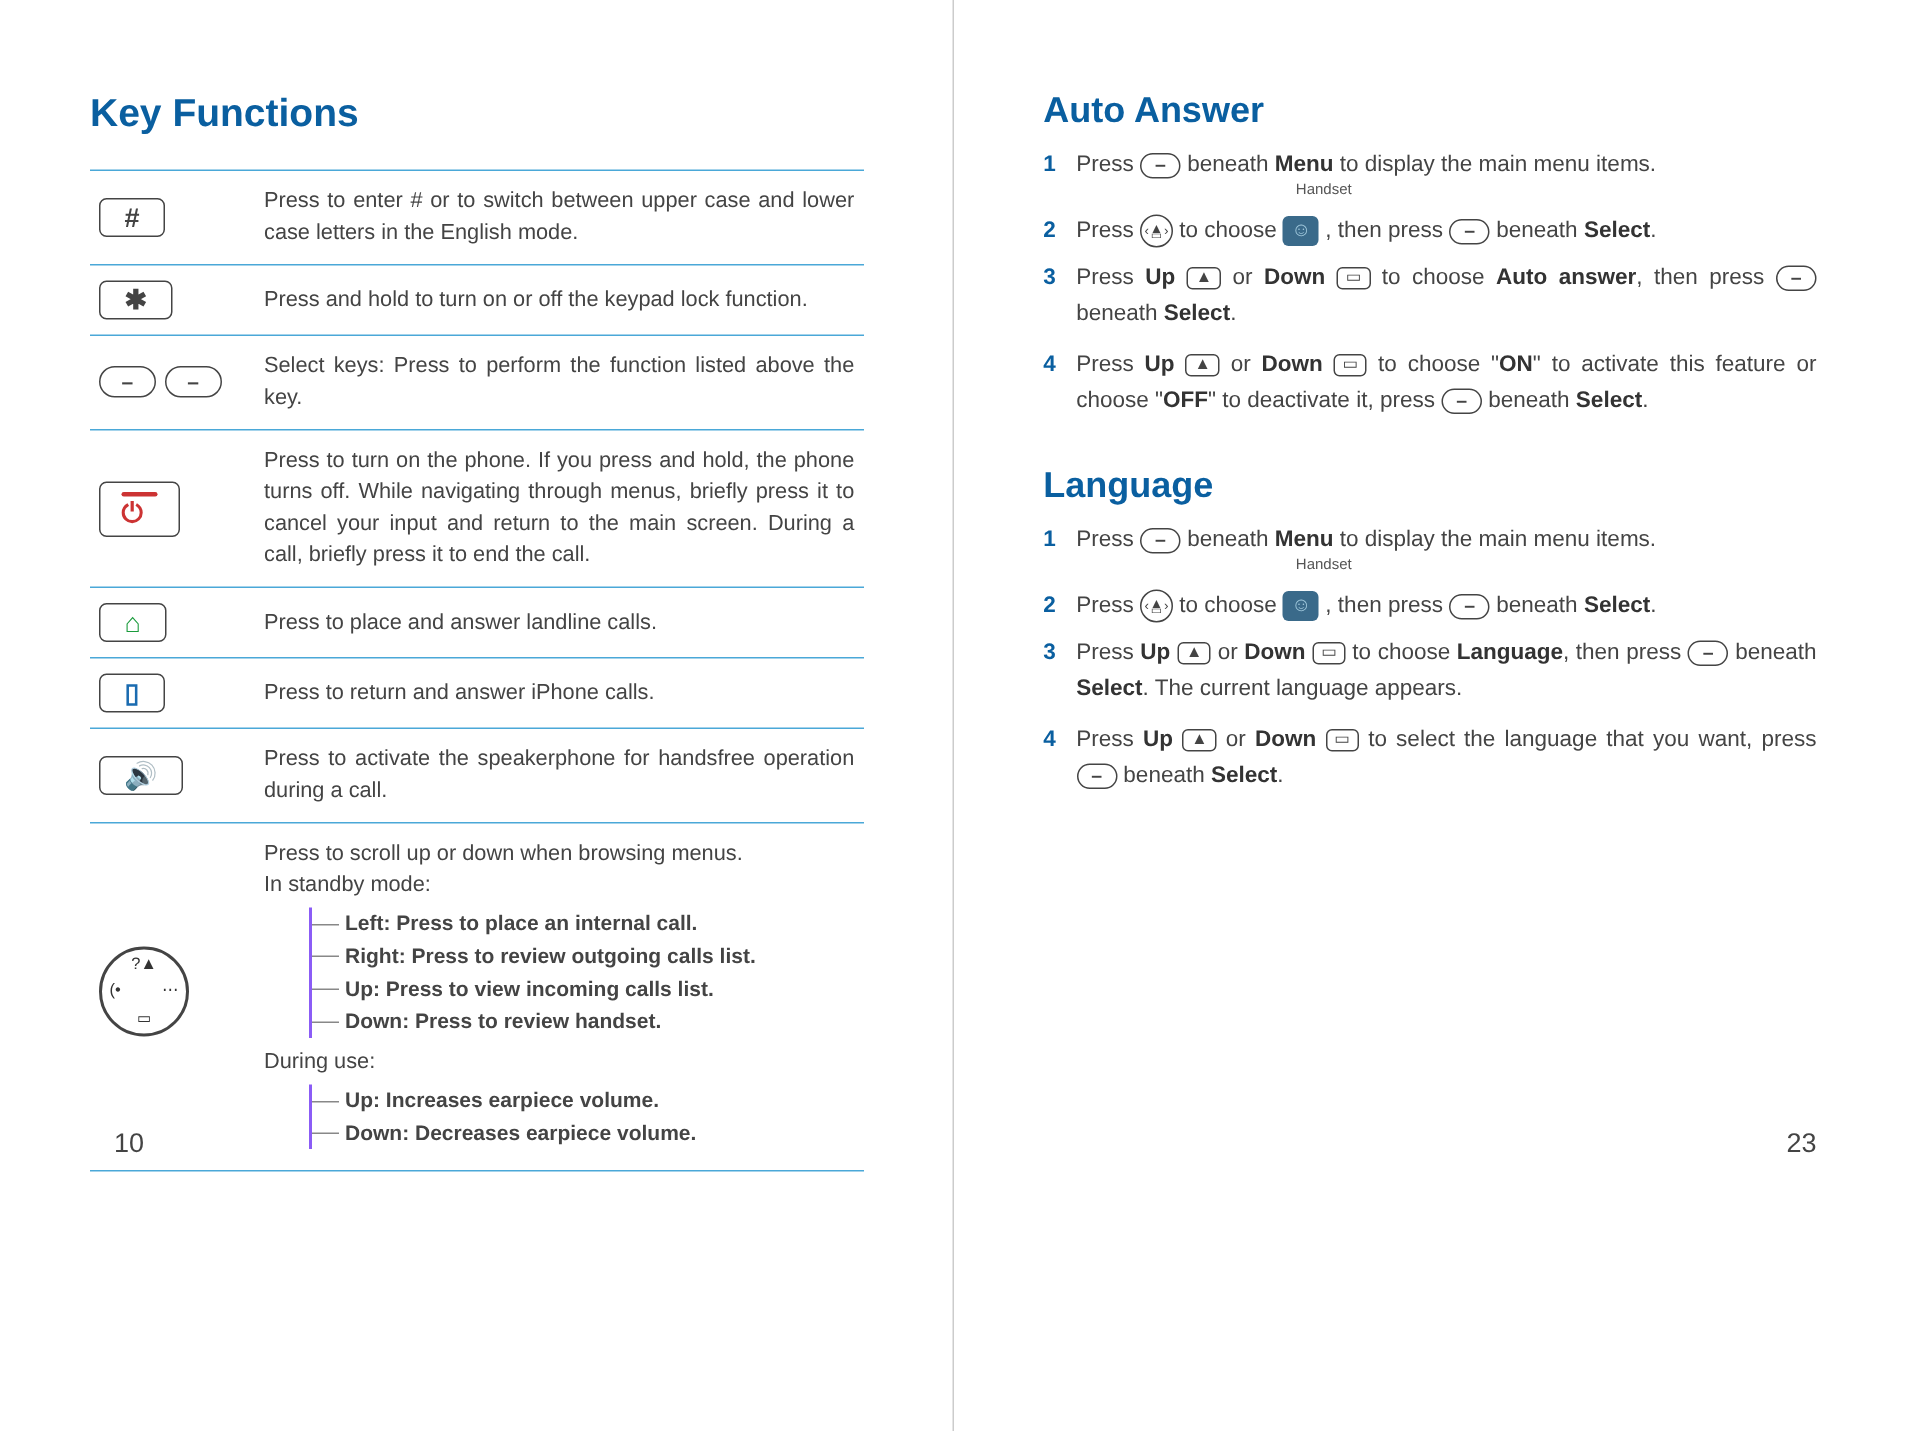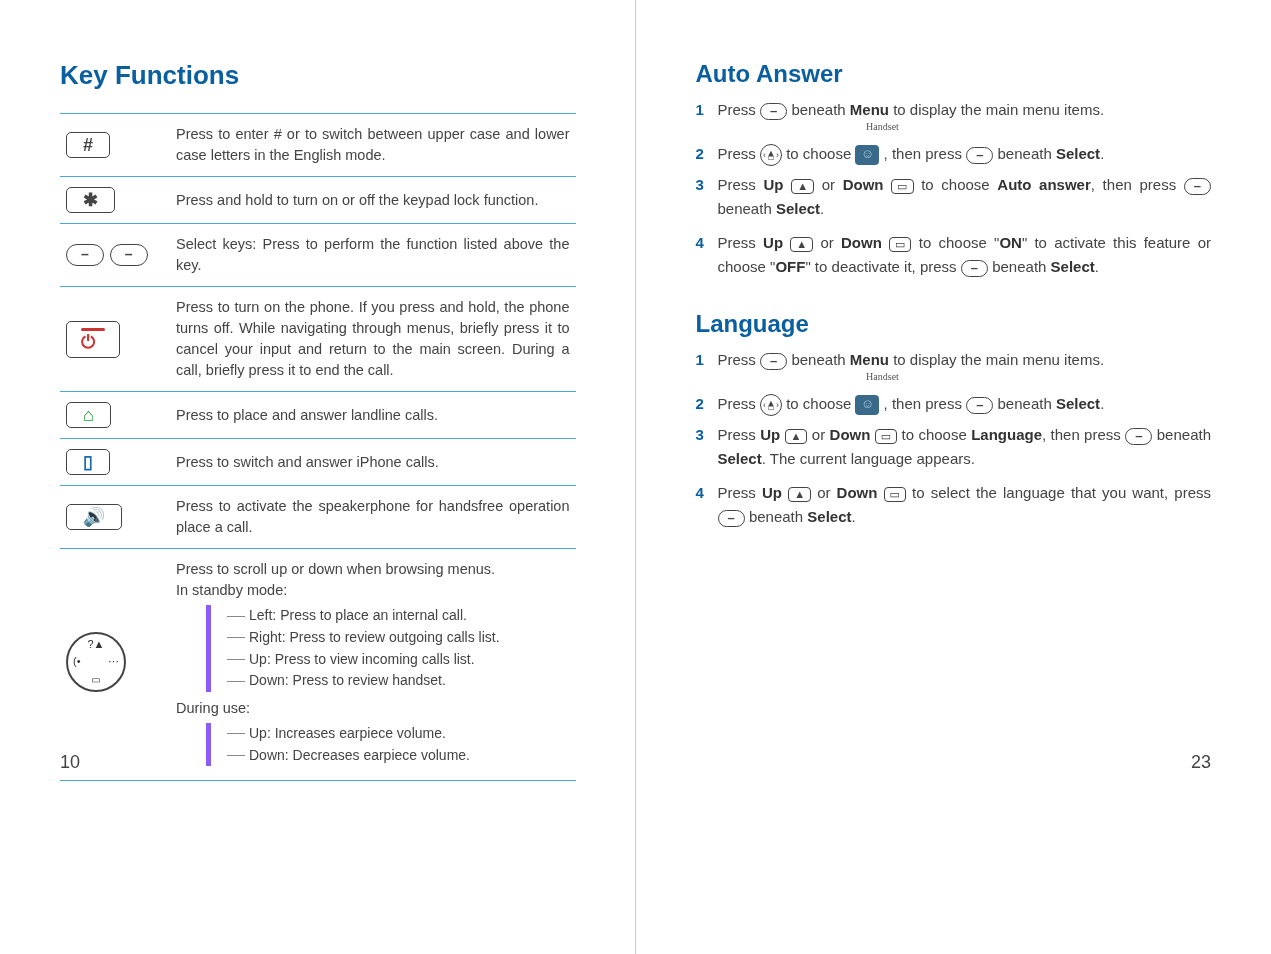--- a/index.html
+++ b/index.html
@@ -32,25 +32,25 @@
   .softkey { display:inline-block; border:1.6px solid #444; border-radius:50px; padding:0 9px; font-weight:bold; font-size:13px; vertical-align:middle; line-height:1.15; }
   .minikey { display:inline-block; border:1.4px solid #444; border-radius:4px; padding:1px 5px; font-size:11px; vertical-align:middle; line-height:1; }
   .minicircle { display:inline-block; width:22px; height:22px; border:1.6px solid #444; border-radius:50%; vertical-align:middle; position:relative; font-size:9px; }
   .minicircle span { position:absolute; }
   .minicircle .t{top:1px;left:50%;transform:translateX(-50%);}
   .minicircle .b{bottom:0;left:50%;transform:translateX(-50%);font-size:8px;}
   .minicircle .l{left:2px;top:50%;transform:translateY(-50%);}
   .minicircle .r{right:2px;top:50%;transform:translateY(-50%);}
   .handseticon { display:inline-block; width:24px; height:20px; background:#3a6a8a; border-radius:4px; vertical-align:middle; position:relative; }
   .handseticon::after { content:"☺"; color:#a0c8dc; font-size:13px; position:absolute; left:50%; top:50%; transform:translate(-50%,-52%); }
-  .caption { font-size:10px; color:#555; text-align:center; margin-top:-3px;font-family:Liberation Serif, serif; }
-  .pagenum { position:absolute; bottom:25px; font-size:18px; color:#444; }
+  .caption { font-size:10px; color:#555; text-align:center; margin-top:-3px; }
+  .pagenum { position:absolute; bottom:25px; font-size:18px; color:#444;margin-left:16px; }
   .pnl { left:60px; }
   .pnr { right:60px; }
-  .tree { margin:4px 0 4px 30px; border-left:5px solid #8b5cf6; padding-left:16px; }
+  .tree { margin:4px 0 4px 30px; border-left:2px solid #8b5cf6; padding-left:0;font-weight:bold; }
   .tree div { position:relative; padding-left:22px; font-size:14px; color:#444; line-height:1.55; }
   .tree div::before { content:""; position:absolute; left:0; top:0.75em; width:18px; height:1px; background:#888; }
   b { font-weight:bold; color:#333; }
   .rowgap { height:24px; }
   .keypair { display:inline-flex; gap:6px; align-items:center; }
   .redbar { width:24px; height:3px; background:#c33; border-radius:2px; margin:0 auto 2px auto; }
 </style>
 </head>
 <body>
 
@@ -86,25 +86,25 @@
           </span>
         </td>
         <td>Press to turn on the phone. If you press and hold, the phone turns off. While navigating through menus, briefly press it to cancel your input and return to the main screen. During a call, briefly press it to end the call.</td>
       </tr>
       <tr>
         <td class="iconcell"><span class="keybox green">⌂</span></td>
         <td>Press to place and answer landline calls.</td>
       </tr>
       <tr>
         <td class="iconcell"><span class="keybox blue">▯</span></td>
-        <td>Press to switch and answer iPhone calls.</td>
+        <td>Press to return and answer iPhone calls.</td>
       </tr>
       <tr>
         <td class="iconcell"><span class="keybox green">🔊</span></td>
-        <td>Press to activate the speakerphone for handsfree operation place a call.</td>
+        <td>Press to activate the speakerphone for handsfree operation during a call.</td>
       </tr>
       <tr>
         <td class="iconcell" style="vertical-align:middle;">
           <span class="circle">
             <span class="mark top">?▲</span>
             <span class="mark bot">▭</span>
             <span class="mark lft">(•</span>
             <span class="mark rgt">⋯</span>
           </span>
         </td>

